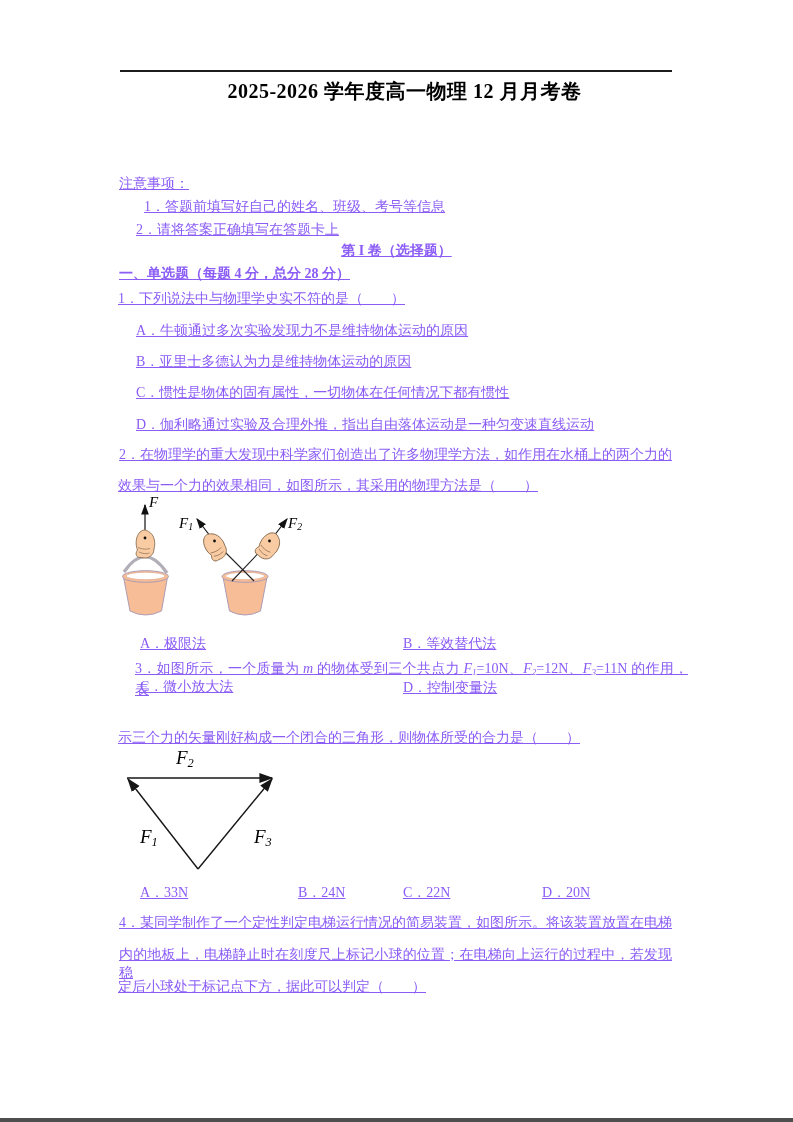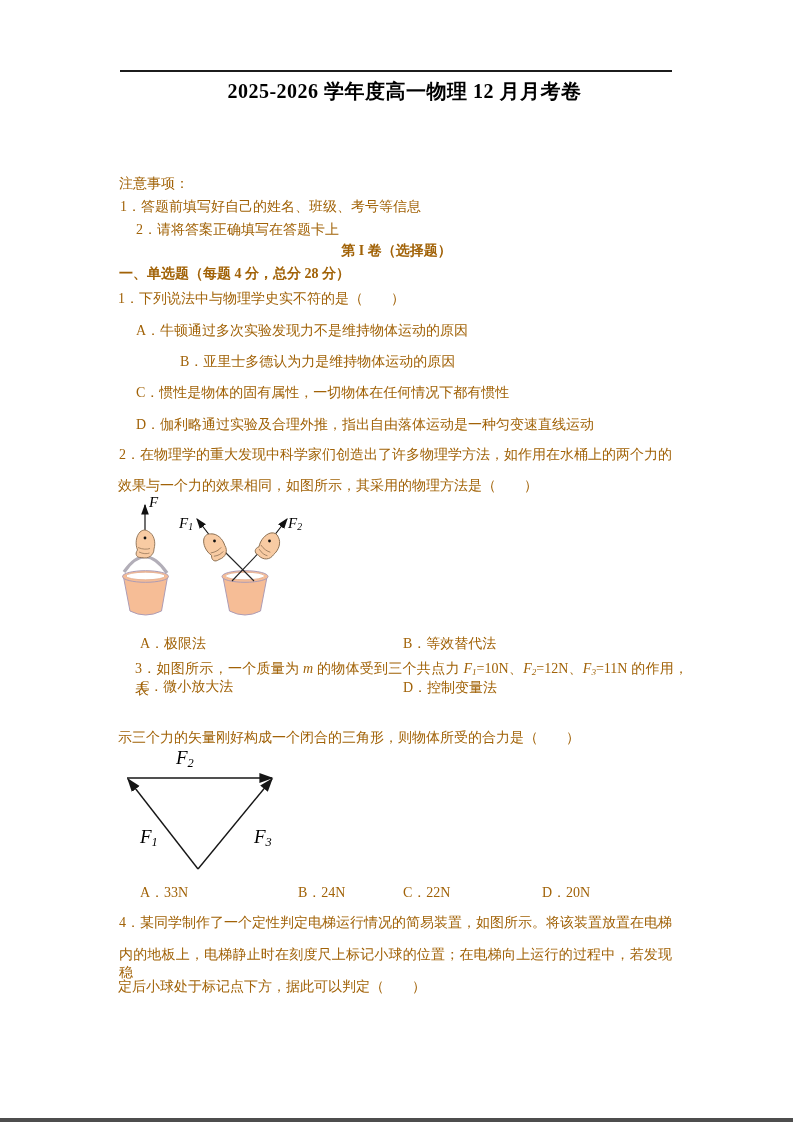--- a/index.html
+++ b/index.html
@@ -1,20 +1,20 @@
 <!DOCTYPE html>
 <html><head>
 <meta charset="utf-8">
 <style>
   html,body{margin:0;padding:0;background:#fff;}
   #page{
     position:relative;width:793px;height:1122px;background:#ffffff;
     font-family:"Liberation Serif","DejaVu Serif",serif;color:#000;overflow:hidden;
   }
-  .line{position:absolute;font-size:14px;line-height:18px;white-space:pre;color:#a16207;}
+  .line{position:absolute;font-size:14px;line-height:18px;white-space:pre;color:#8b5cf6;text-decoration:underline;}
   .bold{font-weight:bold;}
   .center{left:0;width:793px;text-align:center;}
   .just{left:119px;width:553px;white-space:normal;text-align:justify;text-align-last:justify;}
   .rule{position:absolute;background:#1c1c1c;}
   .title{position:absolute;font-size:20px;font-weight:bold;letter-spacing:0.5px;}
   .it{font-style:italic;}
   .sub{font-style:italic;font-size:0.65em;vertical-align:-0.22em;}
   .flab{position:absolute;font-size:15px;line-height:16px;white-space:pre;}
   .flab3{position:absolute;font-size:19px;line-height:20px;white-space:pre;}
   .bottom-edge{position:absolute;left:0;top:1118px;width:793px;height:4px;background:#4e4e4e;}
@@ -22,29 +22,29 @@
 </style>
 </head>
 <body>
 
 <div id="page">
 
   <div class="rule" style="left:120px;top:70px;width:552px;height:2px;"></div>
   <div class="title center" style="top:78px;padding-left:8px;">2025-2026 学年度高一物理 12 月月考卷</div>
 
   <div class="line" style="left:119px;top:175px;">注意事项：</div>
-  <div class="line" style="left:120px;top:198px;">1．答题前填写好自己的姓名、班级、考号等信息</div>
+  <div class="line" style="left:144px;top:198px;">1．答题前填写好自己的姓名、班级、考号等信息</div>
   <div class="line" style="left:136px;top:221px;">2．请将答案正确填写在答题卡上</div>
 
   <div class="line bold center" style="top:242px;">第 I 卷（选择题）</div>
   <div class="line bold" style="left:119px;top:265px;">一、单选题（每题 4 分，总分 28 分）</div>
 
   <div class="line" style="left:118px;top:290px;">1．下列说法中与物理学史实不符的是（　　）</div>
   <div class="line" style="left:136px;top:322px;">A．牛顿通过多次实验发现力不是维持物体运动的原因</div>
-  <div class="line" style="left:136px;top:353px;margin-left:44px;">B．亚里士多德认为力是维持物体运动的原因</div>
+  <div class="line" style="left:136px;top:353px;">B．亚里士多德认为力是维持物体运动的原因</div>
   <div class="line" style="left:136px;top:384px;">C．惯性是物体的固有属性，一切物体在任何情况下都有惯性</div>
   <div class="line" style="left:136px;top:416px;">D．伽利略通过实验及合理外推，指出自由落体运动是一种匀变速直线运动</div>
 
   <div class="line just" style="top:446px;">2．在物理学的重大发现中科学家们创造出了许多物理学方法，如作用在水桶上的两个力的</div>
   <div class="line" style="left:118px;top:477px;">效果与一个力的效果相同，如图所示，其采用的物理方法是（　　）</div>
 
   <svg style="left:112px;top:497px;" width="200" height="128" viewBox="0 0 200 128">
     <defs>
       <marker id="ah2" markerWidth="10" markerHeight="7" refX="8" refY="3.2" orient="auto">
         <path d="M0,0 L9,3.2 L0,6.4 Z" fill="#111"></path>

